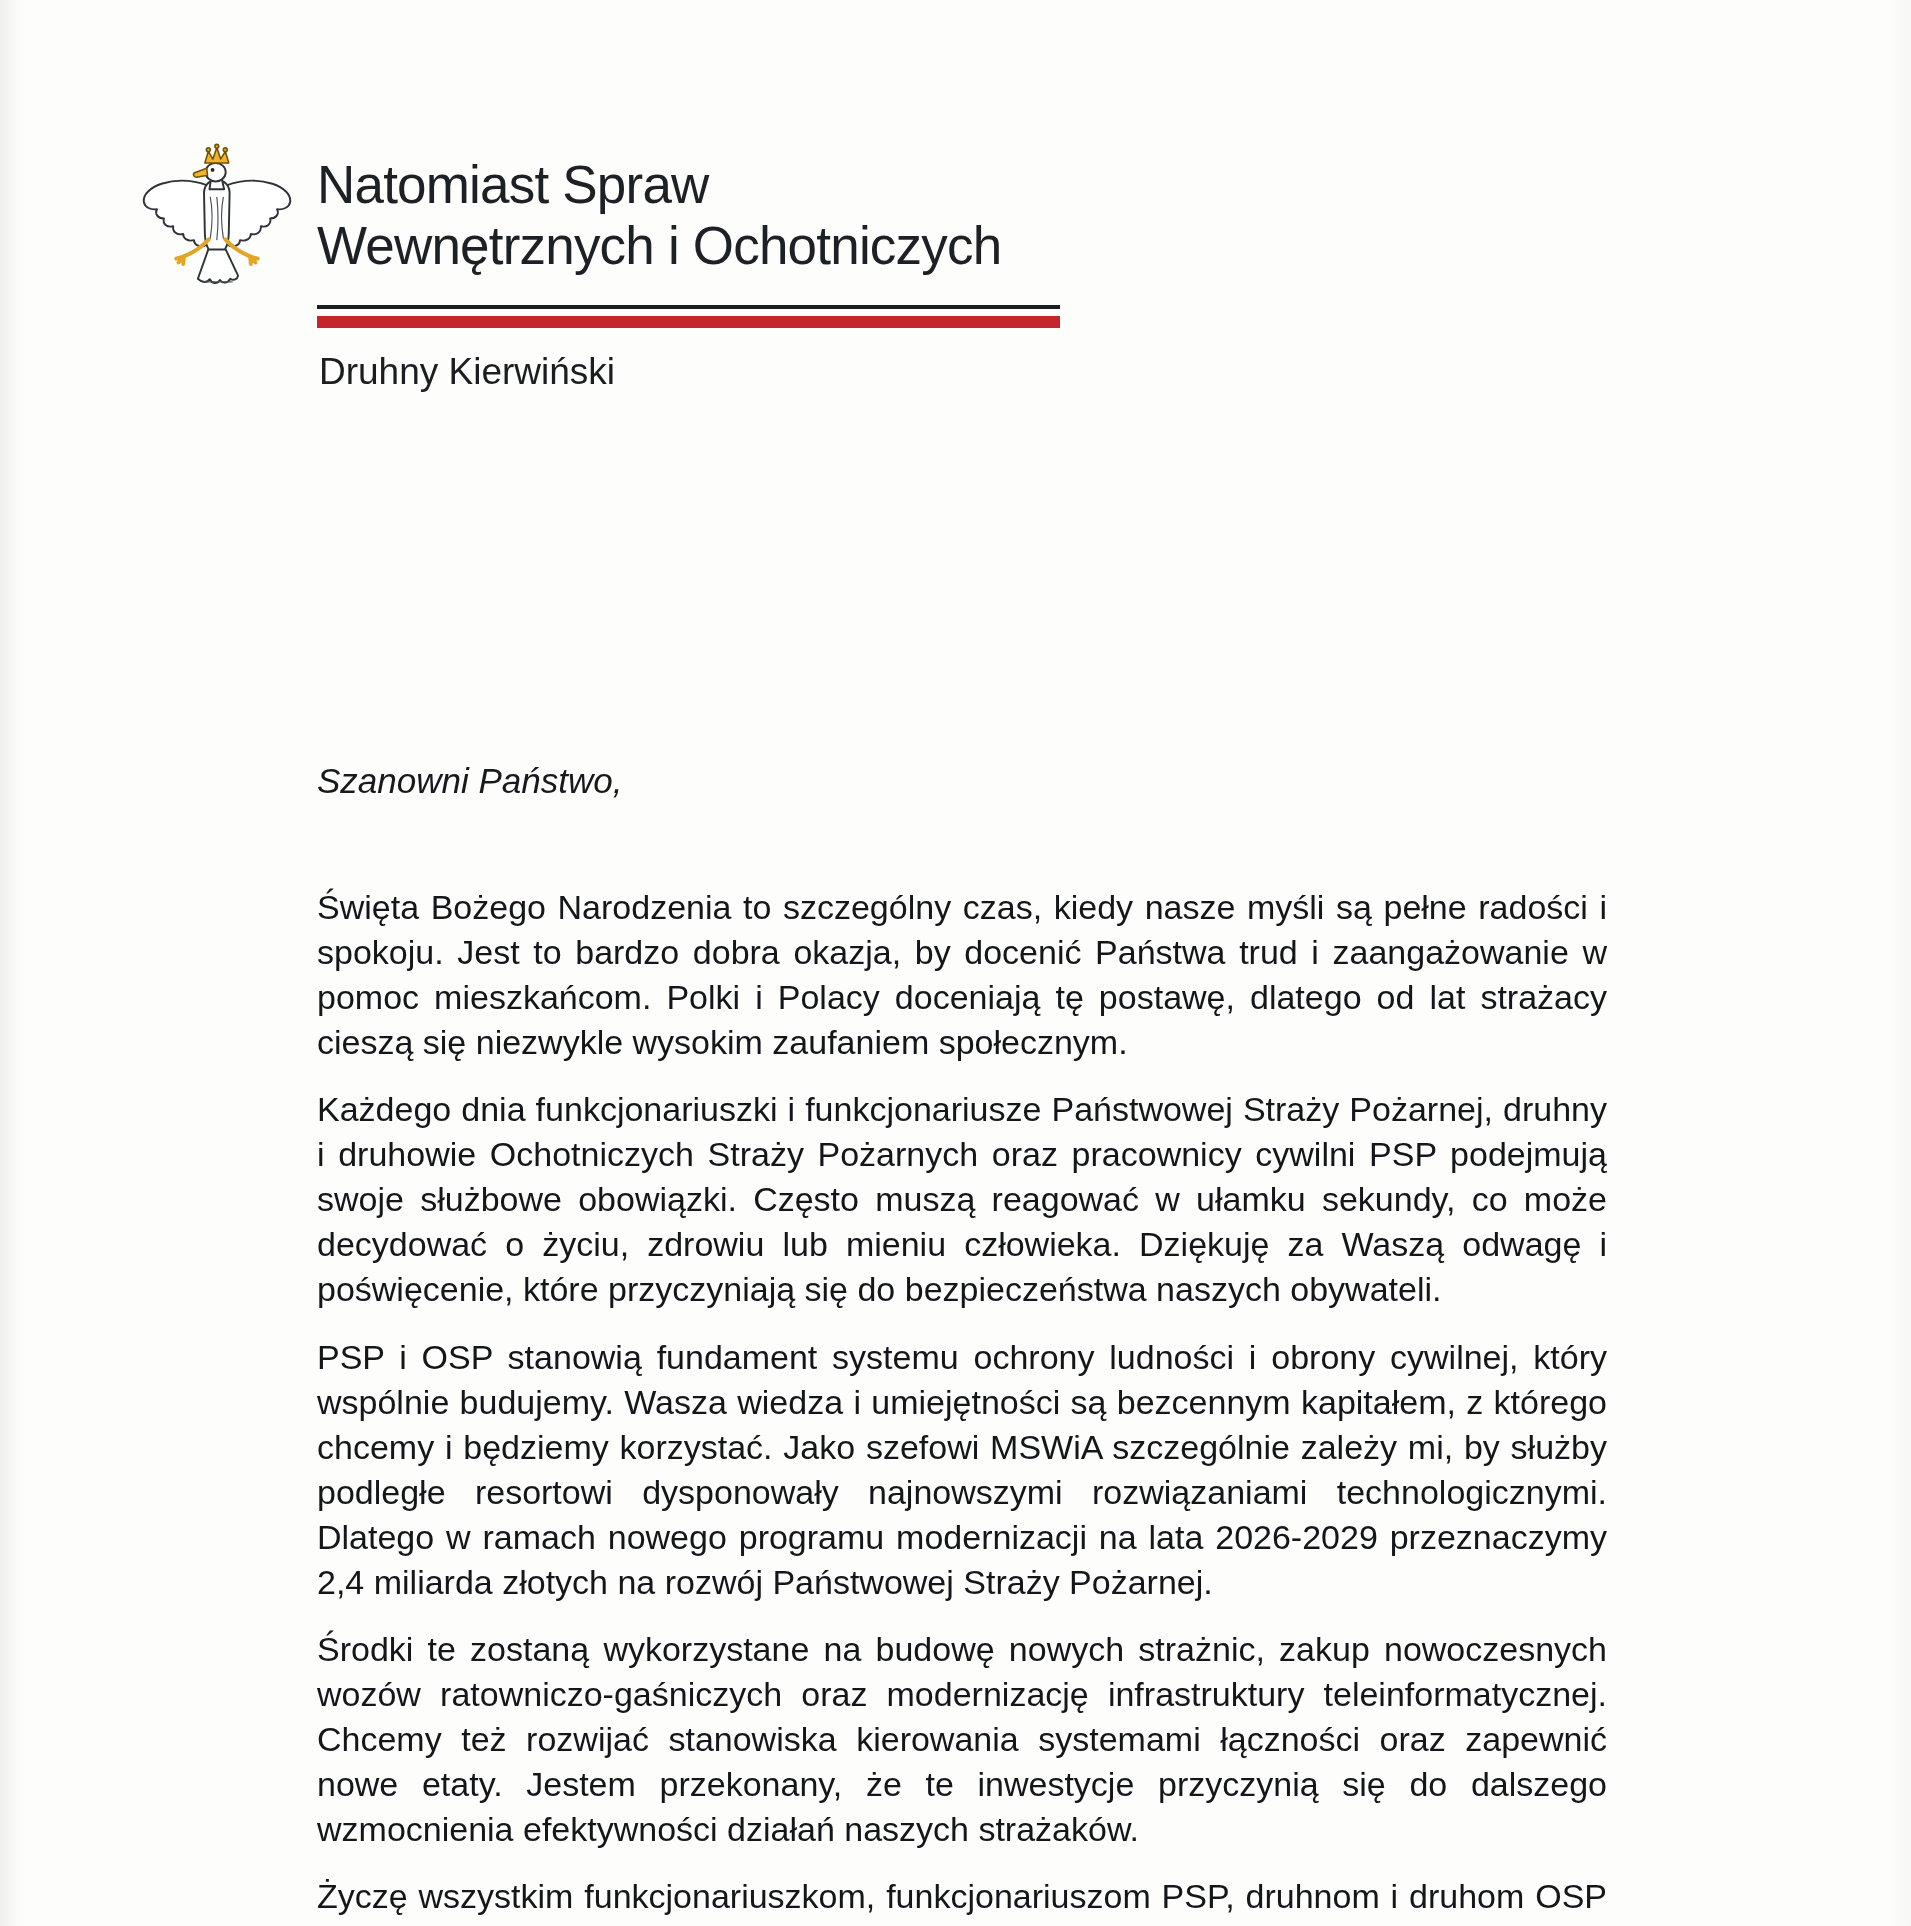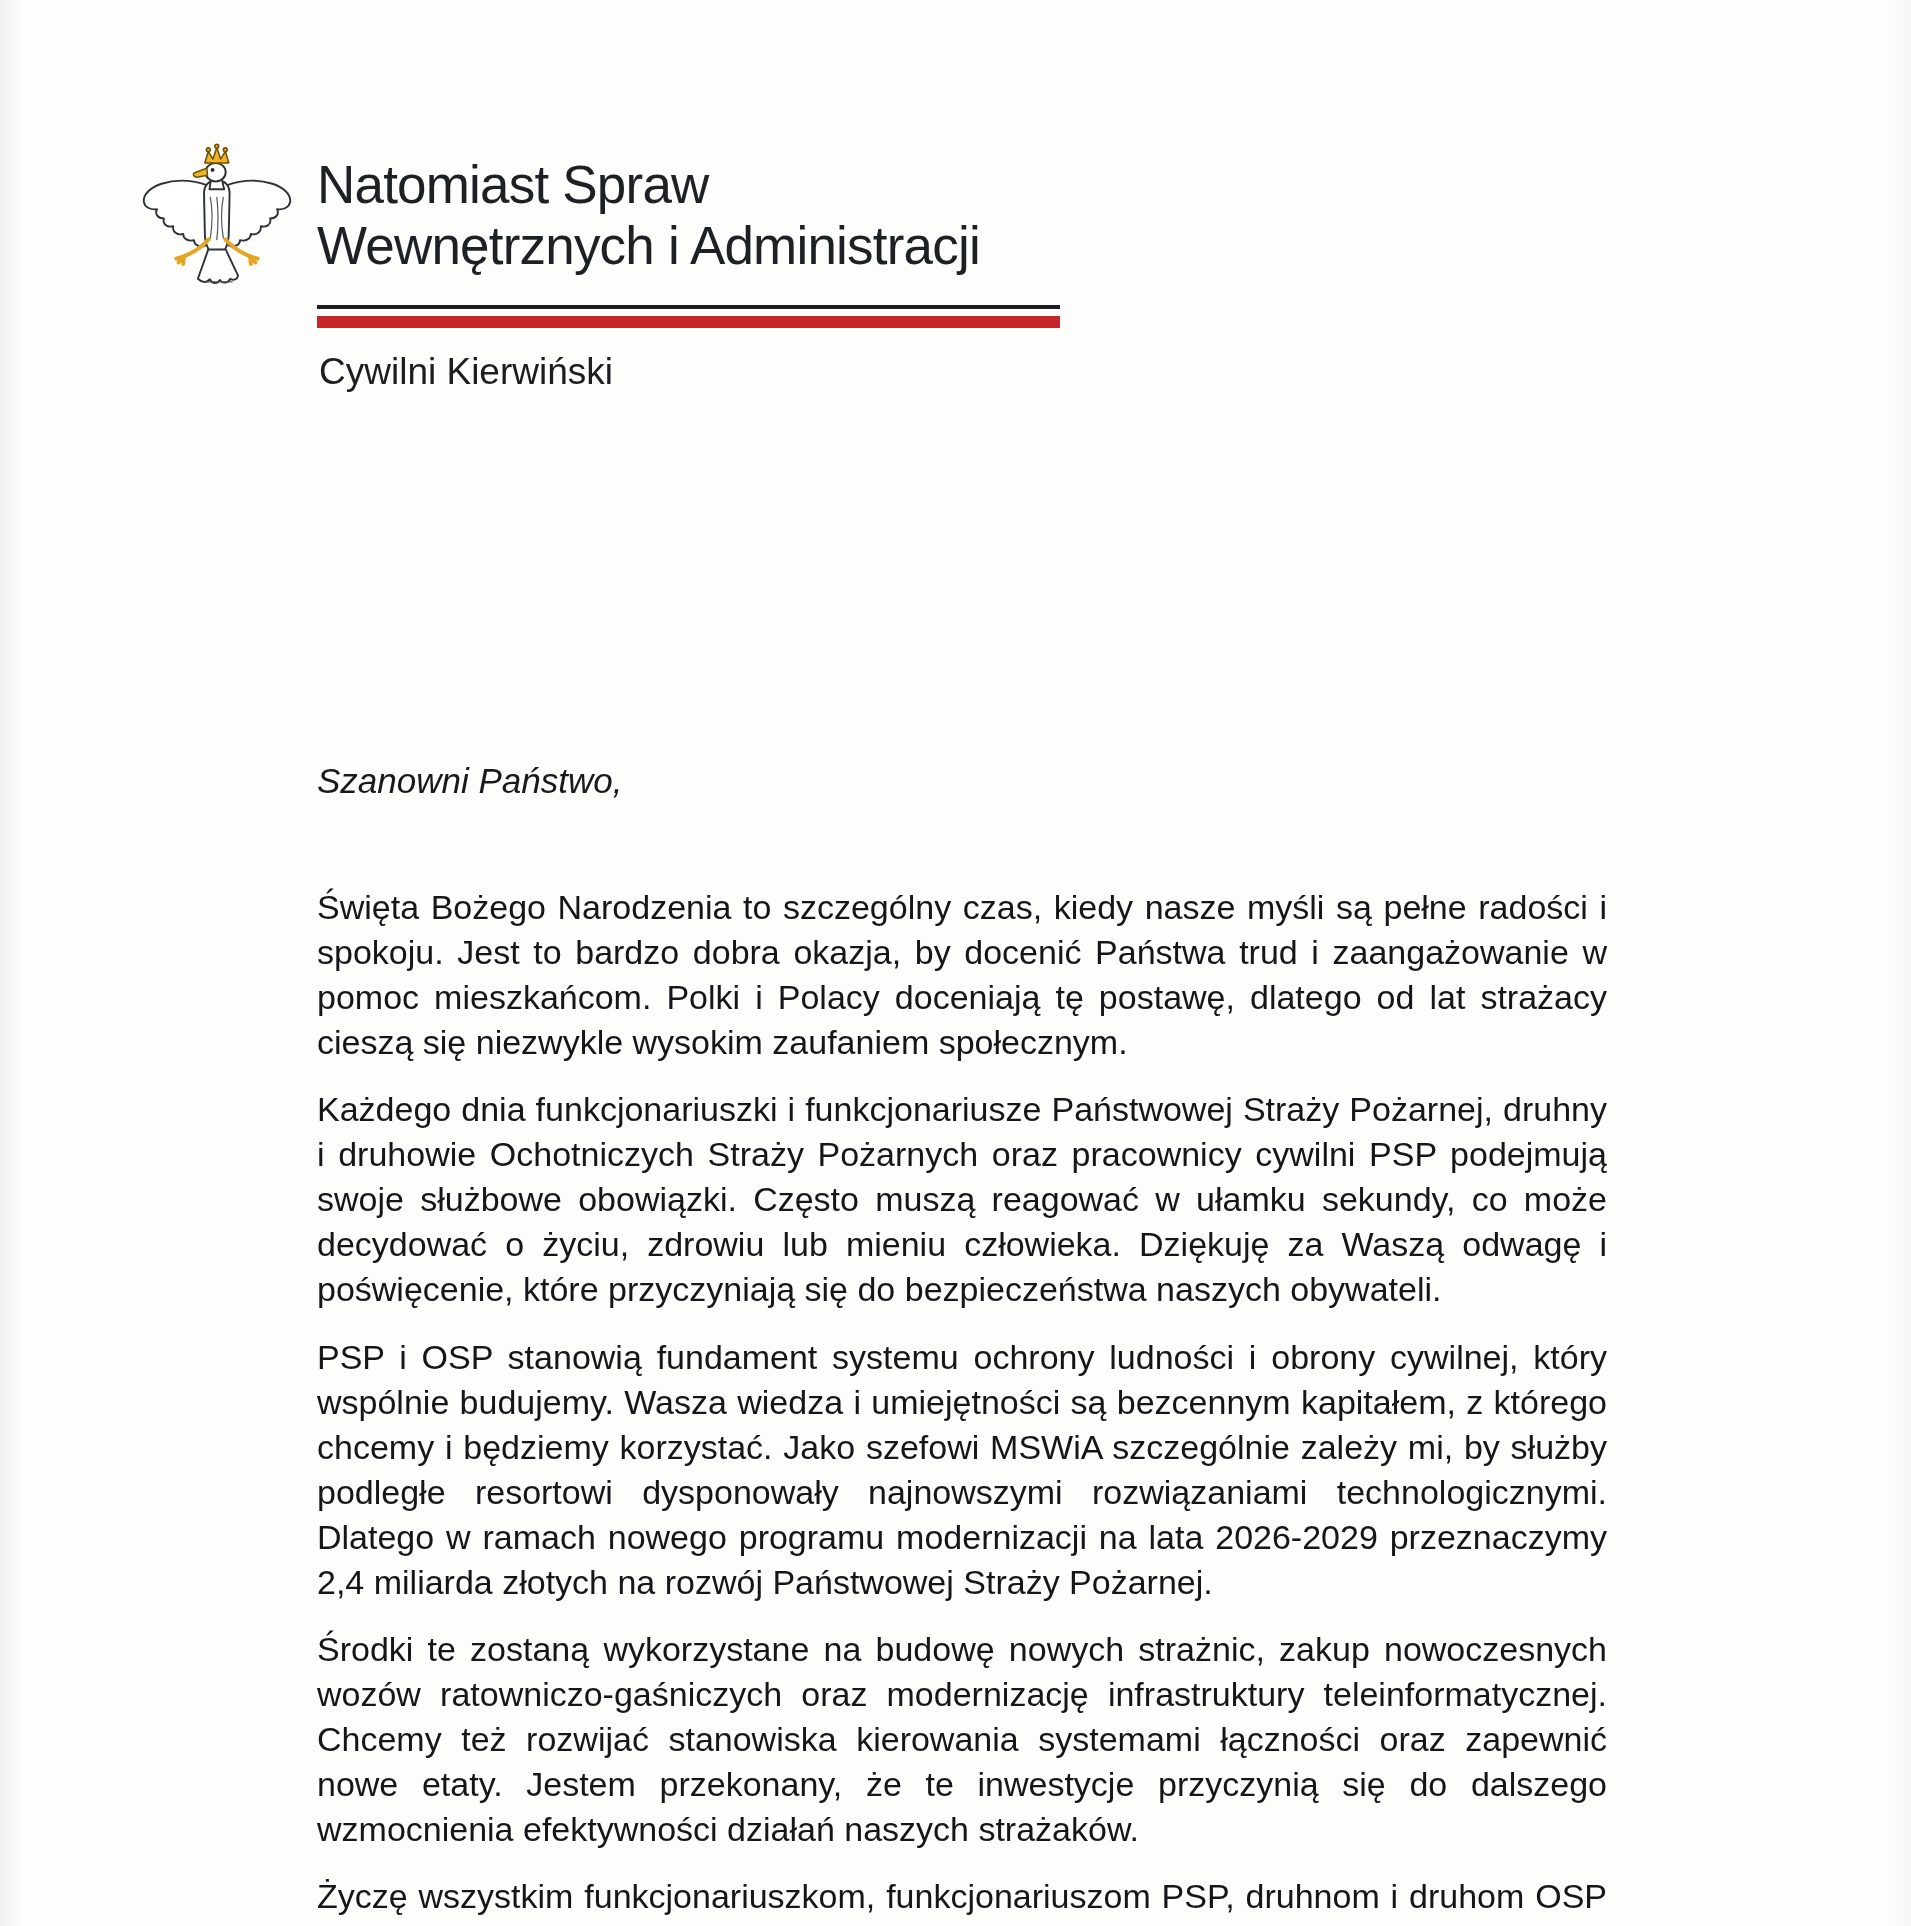--- a/index.html
+++ b/index.html
@@ -148,27 +148,27 @@
         <path d="M196 250 C 176 272 152 286 132 294"></path>
         <path d="M132 294 L 112 300 M132 294 L 118 310 M132 294 L 130 314"></path>
         <path d="M239 250 C 259 272 283 286 303 294"></path>
         <path d="M303 294 L 323 300 M303 294 L 317 310 M303 294 L 305 314"></path>
       </g>
     </svg>
   </div>
 
   <div class="ministry-title">
     <div>Natomiast Spraw</div>
-    <div>Wewnętrznych i Administracji</div>
+    <div>Wewnętrznych i Ochotniczych</div>
   </div>
 
   <div class="rule-black"></div>
   <div class="rule-red"></div>
 
-  <div class="minister-name">Cywilni Kierwiński</div>
+  <div class="minister-name">Druhny Kierwiński</div>
 
 
   <div class="salutation">Szanowni Państwo,</div>
 
   <div class="letter-body">
     <p>Święta Bożego Narodzenia to szczególny czas, kiedy nasze myśli są pełne radości i spokoju. Jest to bardzo dobra okazja, by docenić Państwa trud i zaangażowanie w pomoc mieszkańcom. Polki i Polacy doceniają tę postawę, dlatego od lat strażacy cieszą się niezwykle wysokim zaufaniem społecznym.</p>
     <p>Każdego dnia funkcjonariuszki i funkcjonariusze Państwowej Straży Pożarnej, druhny i druhowie Ochotniczych Straży Pożarnych oraz pracownicy cywilni PSP podejmują swoje służbowe obowiązki. Często muszą reagować w ułamku sekundy, co może decydować o życiu, zdrowiu lub mieniu człowieka. Dziękuję za Waszą odwagę i poświęcenie, które przyczyniają się do bezpieczeństwa naszych obywateli.</p>
     <p>PSP i OSP stanowią fundament systemu ochrony ludności i obrony cywilnej, który wspólnie budujemy. Wasza wiedza i umiejętności są bezcennym kapitałem, z którego chcemy i będziemy korzystać. Jako szefowi MSWiA szczególnie zależy mi, by służby podległe resortowi dysponowały najnowszymi rozwiązaniami technologicznymi. Dlatego w ramach nowego programu modernizacji na lata 2026-2029 przeznaczymy 2,4 miliarda złotych na rozwój Państwowej Straży Pożarnej.</p>
     <p>Środki te zostaną wykorzystane na budowę nowych strażnic, zakup nowoczesnych wozów ratowniczo-gaśniczych oraz modernizację infrastruktury teleinformatycznej. Chcemy też rozwijać stanowiska kierowania systemami łączności oraz zapewnić nowe etaty. Jestem przekonany, że te inwestycje przyczynią się do dalszego wzmocnienia efektywności działań naszych strażaków.</p>
     <p>Życzę wszystkim funkcjonariuszkom, funkcjonariuszom PSP, druhnom i druhom OSP oraz pracownikom cywilnym PSP zdrowia, szczęścia, spełnienia wszystkich marzeń oraz pomyślności w 2026 roku. Niech będzie to dla Was czas spędzony w gronie najbliższych. Natomiast wszystkim, którzy w tych dniach będą wykonywali swoje zadania, życzę spokojnej służby.</p>

